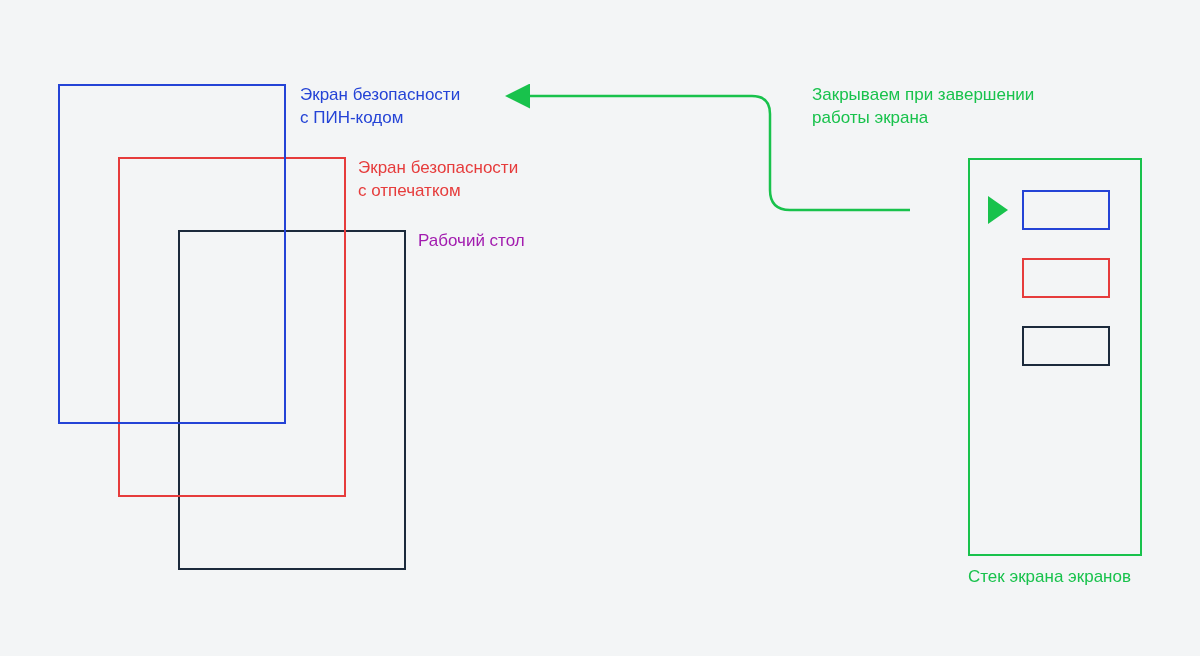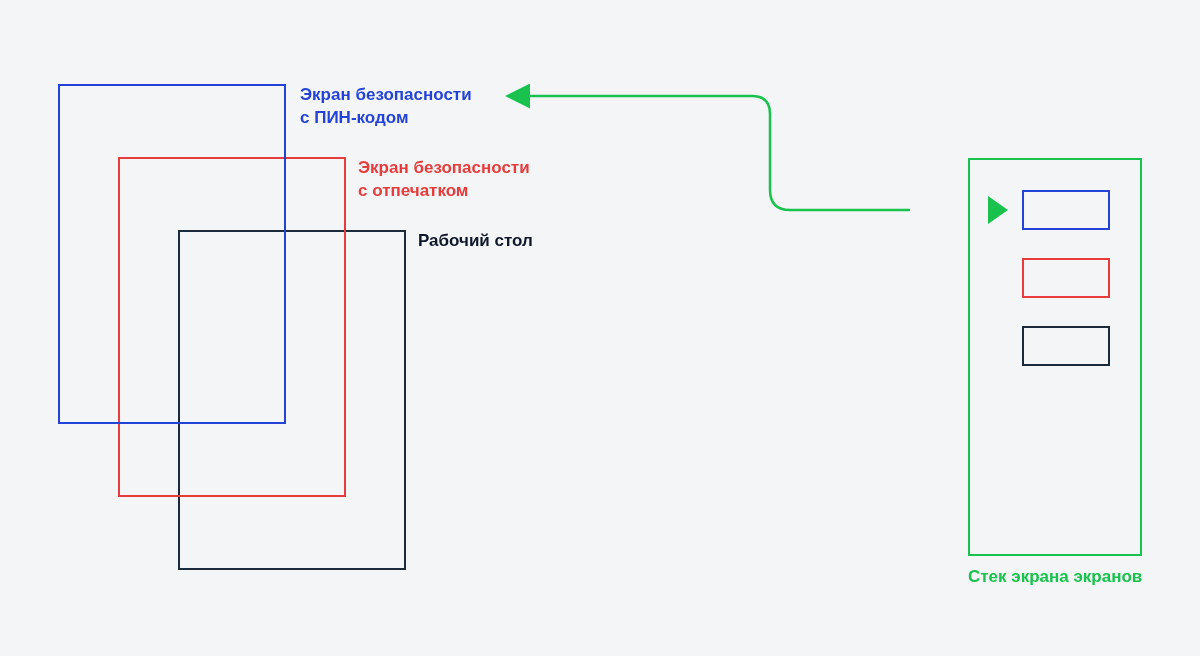--- a/index.html
+++ b/index.html
@@ -10,39 +10,38 @@
     background: #f3f5f6;
     font-family: -apple-system, BlinkMacSystemFont, "Segoe UI", Arial, sans-serif;
     font-size: 17px;
     line-height: 1.35;
     overflow: hidden;
   }
   .canvas {
     position: relative;
     width: 1200px;
     height: 472px;
-    font-weight: bold;
   }
   .rect {
     position: absolute;
     background: transparent;
     box-sizing: border-box;
   }
   .label {
     position: absolute;
     white-space: pre-line;
   }
   .blue   { border: 2px solid #2443d6; }
   .red    { border: 2px solid #e63c3c; }
   .navy   { border: 2px solid #1b2a3b; }
   .green  { border: 2px solid #18c24c; }
 
   .txt-blue  { color: #2443d6; }
   .txt-red   { color: #e63c3c; }
-  .txt-navy  { color: #0f172a; text-align: right; }
+  .txt-navy  { color: #a21caf; text-align: right; }
   .txt-green { color: #18c24c; }
 
   .small-rect {
     position: absolute;
     box-sizing: border-box;
     width: 88px;
     height: 40px;
     background: transparent;
   }
   .play-triangle {
@@ -69,20 +68,22 @@
   <div class="rect blue" style="left:58px; top:84px; width:228px; height:340px;"></div>
 
   <div class="label txt-blue" style="left:300px; top:84px;">Экран безопасности
 с ПИН-кодом</div>
 
   <div class="label txt-red" style="left:358px; top:157px;">Экран безопасности
 с отпечатком</div>
 
   <div class="label txt-navy" style="left:418px; top:230px;">Рабочий стол</div>
 
+  <div class="label txt-green" style="left:812px; top:84px;">Закрываем при завершении
+работы экрана</div>
 
   <svg class="arrow" style="left:0; top:0;" width="1200" height="656">
     <defs>
       <marker id="arrhead" markerWidth="10" markerHeight="10" refX="8" refY="5" orient="auto">
         <path d="M0,0 L10,5 L0,10 z" fill="#18c24c"></path>
       </marker>
     </defs>
 
     <path d="M 910 210  L 790 210  Q 770 210 770 190  L 770 114  Q 770 96 752 96  L 510 96" fill="none" stroke="#18c24c" stroke-width="2.5" marker-end="url(#arrhead)"></path>
   </svg>

